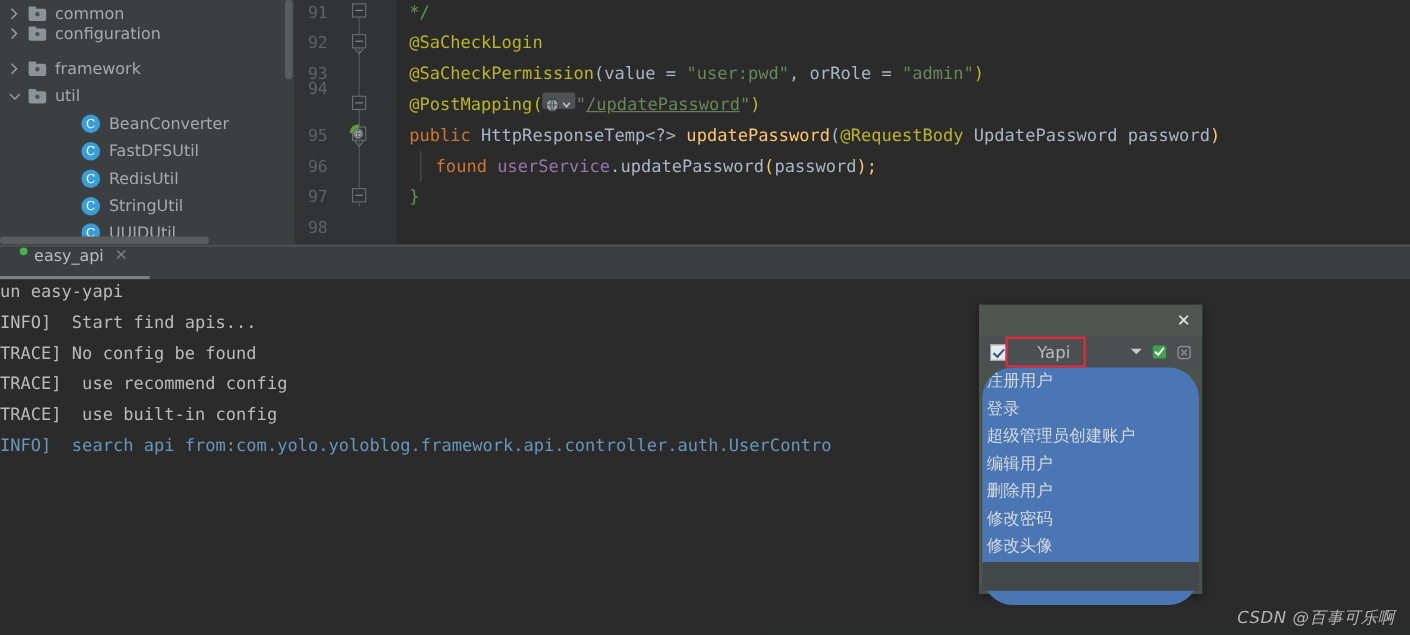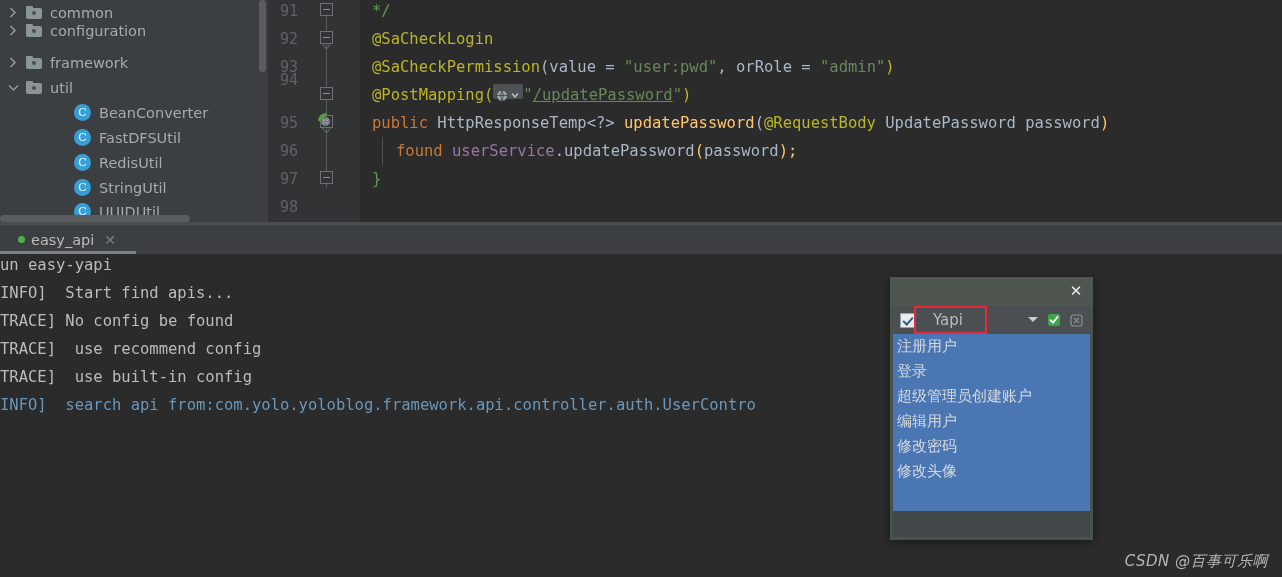--- a/index.html
+++ b/index.html
@@ -235,21 +235,21 @@
     left: 0; top: 0;
     width: 1282px; height: 29px;
     background: #3c3f41;
     border-bottom: 1px solid #2b2b2b;
   }
   #tab-easy-api {
     position: absolute;
     left: 18px; top: 0;
     height: 29px;
     display: flex;
-    align-items: center;
+    align-items: flex-start;
     gap: 6px;
     color: #bbbbbb;
     font-size: 14.5px;
     font-family: "DejaVu Sans", sans-serif;
   }
   #tab-easy-api .tab-status-dot {
     width: 7px; height: 7px;
     border-radius: 50%;
     background: #49b34a;
   }
@@ -330,21 +330,21 @@
   #popup-checkbox::after {
     content: "";
     position: absolute;
     left: 4px; top: 1px;
     width: 4px; height: 8px;
     border: solid #2c5d8f;
     border-width: 0 2px 2px 0;
     transform: rotate(42deg);
   }
   #popup-combo-label {
-    margin-left: 18px;
+    margin-left: 28px;
     font-family: "DejaVu Sans", sans-serif;
     font-size: 15px;
     color: #b7bcc0;
   }
   #popup-combo-arrow {
     position: absolute;
     right: 52px; top: 11px;
     width: 0; height: 0;
     border-left: 5px solid transparent;
     border-right: 5px solid transparent;
@@ -367,23 +367,24 @@
     width: 73px; height: 28px;
     border: 2px solid #e8283c;
     box-sizing: border-box;
     pointer-events: none;
     z-index: 5;
   }
   #popup-list {
     position: absolute;
     left: 3px; top: 57px;
     width: 197px;
-    height: 177px;
+    height: 216px;
     background: #4a76b4;
     overflow: hidden;
+    border-radius: 28px;
   }
   .popup-item {
     height: 25px;
     line-height: 25px;
     padding-left: 4px;
     font-family: "DejaVu Sans", sans-serif;
     font-size: 15px;
     color: #d4d9de;
     white-space: nowrap;
   }
@@ -600,20 +601,21 @@
     </div>
   </div>
 
   <div id="highlight-box"></div>
 
   <div id="popup-list">
     <div class="popup-item">注册用户</div>
     <div class="popup-item">登录</div>
     <div class="popup-item">超级管理员创建账户</div>
     <div class="popup-item">编辑用户</div>
+    <div class="popup-item">删除用户</div>
     <div class="popup-item">修改密码</div>
     <div class="popup-item">修改头像</div>
   </div>
 
   <div id="popup-footer"></div>
 </div>
 
 <div id="watermark">CSDN @百事可乐啊</div>
 
 </body></html>

